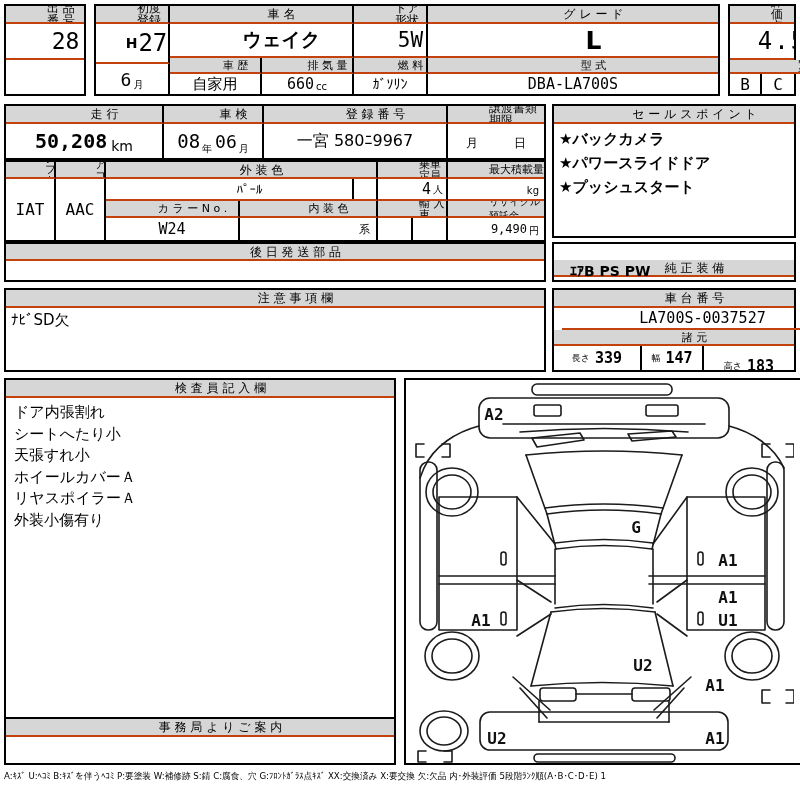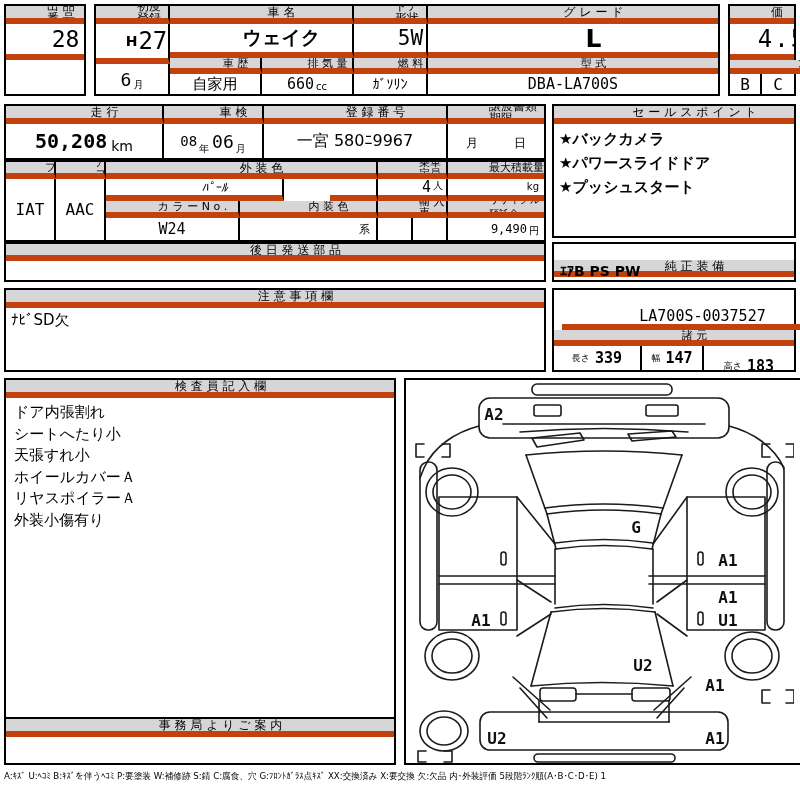--- a/index.html
+++ b/index.html
@@ -3,21 +3,21 @@
 <meta charset="utf-8">
 <style>
 * { box-sizing: border-box; margin: 0; padding: 0; }
 html, body { width: 800px; height: 800px; background: #fff; }
 body { font-family: "DejaVu Sans", "Liberation Sans", sans-serif; color: #000; position: relative; }
 #sheet { position: relative; width: 800px; height: 800px; background: #fff; }
 .box { position: absolute; border: 2px solid #000; background: #fff; }
 .c { position: absolute; overflow: hidden; display: flex; align-items: center; justify-content: center; }
 .g { background: #d6d6d6; }
 .br { border-right: 2px solid #000; }
-.bb { border-bottom: 6px solid #c2410c; padding-left: 41px; }
+.bb { border-bottom: 2px solid #c2410c; padding-left: 41px; }
 .bt { border-top: 2px solid #000; }
 .hd { font-size: 12px; line-height: 1; }
 .hs { font-size: 11px; line-height: 1; }
 .mono { font-family: "DejaVu Sans Mono", monospace; }
 .unit { font-size: 10px; margin-left: 2px; align-self: flex-end; padding-bottom: 2px; }
 .left { justify-content: flex-start; }
 .right { justify-content: flex-end; }
 .sp { font-size: 15px; font-weight: bold; line-height: 24px; white-space: nowrap; }
 .iline { font-size: 15px; line-height: 21.5px; white-space: nowrap; }
 #legend { position: absolute; left: 4px; top: 770px; width: 792px; font-size: 9px;
@@ -84,42 +84,42 @@
   </div>
 
   <div class="box" style="left:4px;top:104px;width:542px;height:56px;">
     <div class="c g hd br bb" style="left:0;top:0;width:158px;height:18px;">走 行</div>
     <div class="c br" style="left:0;top:18px;width:158px;height:34px;">
       <span class="mono" style="font-size:20px;font-weight:bold;">50,208</span>
         <span style="font-size:14px;margin-left:4px;align-self:flex-end;padding-bottom:4px;">km</span>
     </div>
     <div class="c g hd br bb" style="left:158px;top:0;width:100px;height:18px;">車 検</div>
     <div class="c br" style="left:158px;top:18px;width:100px;height:34px;">
-      <span class="mono" style="font-size:14px;">08</span>
+      <span class="mono" style="font-size:19px;">08</span>
         <span class="unit">年</span>
         <span class="mono" style="font-size:18px;margin-left:3px;">06</span>
         <span class="unit">月</span>
     </div>
     <div class="c g hd br bb" style="left:258px;top:0;width:184px;height:18px;">登 録 番 号</div>
     <div class="c br" style="left:258px;top:18px;width:184px;height:34px;font-size:16px;">一宮 580ﾆ9967</div>
     <div class="c g hd bb" style="left:442px;top:0;width:96px;height:18px;">譲渡書類期限</div>
     <div class="c" style="left:442px;top:18px;width:96px;height:34px;font-size:12px;justify-content:space-around;align-items:flex-end;padding-bottom:6px;">
       <span>月</span>
         <span>日</span>
     </div>
   </div>
 
   <div class="box" style="left:4px;top:160px;width:542px;height:82px;">
     <div class="c g hs br bb" style="left:0;top:0;width:50px;height:17px;">シフト</div>
     <div class="c br mono" style="left:0;top:17px;width:50px;height:61px;font-size:16px;">IAT</div>
     <div class="c g hs br bb" style="left:50px;top:0;width:50px;height:17px;">エアコン</div>
     <div class="c br mono" style="left:50px;top:17px;width:50px;height:61px;font-size:16px;">AAC</div>
 
     <div class="c g hd br bb" style="left:100px;top:0;width:272px;height:17px;">外 装 色</div>
-    <div class="c br bb" style="left:100px;top:17px;width:178px;height:22px;font-size:13px;font-style:italic;">ﾊﾟｰﾙ</div>
+    <div class="c br bb" style="left:100px;top:17px;width:248px;height:22px;font-size:13px;">ﾊﾟｰﾙ</div>
     <div class="c br bb" style="left:324px;top:17px;width:48px;height:22px;"></div>
     <div class="c g hs br bb" style="left:100px;top:39px;width:134px;height:17px;text-align:right;">カ ラ ー N o .</div>
     <div class="c g hs br bb" style="left:234px;top:39px;width:138px;height:17px;">内 装 色</div>
     <div class="c br mono" style="left:100px;top:56px;width:134px;height:22px;font-size:15px;">W24</div>
     <div class="c br right" style="left:234px;top:56px;width:138px;height:22px;font-size:11px;padding-right:6px;align-items:flex-end;padding-bottom:3px;">
       <span></span>
         <span>系</span>
     </div>
 
     <div class="c g hs br bb" style="left:372px;top:0;width:70px;height:17px;">乗車定員</div>
@@ -152,29 +152,30 @@
     <div class="c g hd bb" style="left:0;top:0;width:240px;height:18px;">セ ー ル ス ポ イ ン ト</div>
     <div style="position:absolute;left:0;top:18px;width:240px;height:112px;padding:3px 5px;">
         <div class="sp">★バックカメラ</div>
         <div class="sp">★パワースライドドア</div>
         <div class="sp">★プッシュスタート</div>
       </div>
   </div>
 
   <div class="box" style="left:552px;top:242px;width:244px;height:40px;">
     <div class="c g hd bb" style="left:0;top:0;width:240px;height:17px;margin-top:16px;">純 正 装 備</div>
-    <div class="c left" style="left:0;top:17px;width:240px;height:19px;font-size:14px;font-weight:bold;padding-left:6px;">ｴｱB PS PW</div>
+    <div class="c left" style="left:0;top:17px;width:240px;height:19px;font-size:14px;font-weight:bold;padding-left:16px;">ｴｱB PS PW</div>
   </div>
 
   <div class="box" style="left:4px;top:288px;width:542px;height:84px;">
     <div class="c g hd bb" style="left:0;top:0;width:538px;height:18px;">注 意 事 項 欄</div>
     <div class="c left" style="left:0;top:18px;width:538px;height:24px;font-size:15px;padding-left:5px;">ﾅﾋﾞSD欠</div>
   </div>
 
   <div class="box" style="left:552px;top:288px;width:244px;height:84px;">
+    <div class="c g hd bb" style="left:0;top:0;width:240px;height:18px;">車 台 番 号</div>
     <div class="c bb mono" style="left:0;top:18px;width:240px;height:22px;font-size:15px;margin-left:8px;">LA700S-0037527</div>
     <div class="c g hs bb" style="left:0;top:40px;width:240px;height:16px;">諸 元</div>
     <div class="c br" style="left:0;top:56px;width:88px;height:24px;">
       <span style="font-size:9px;margin-right:5px;">長さ</span>
         <span class="mono" style="font-size:15px;font-weight:bold;">339</span>
     </div>
     <div class="c br" style="left:88px;top:56px;width:62px;height:24px;">
       <span style="font-size:9px;margin-right:5px;">幅</span>
         <span class="mono" style="font-size:15px;font-weight:bold;">147</span>
     </div>

